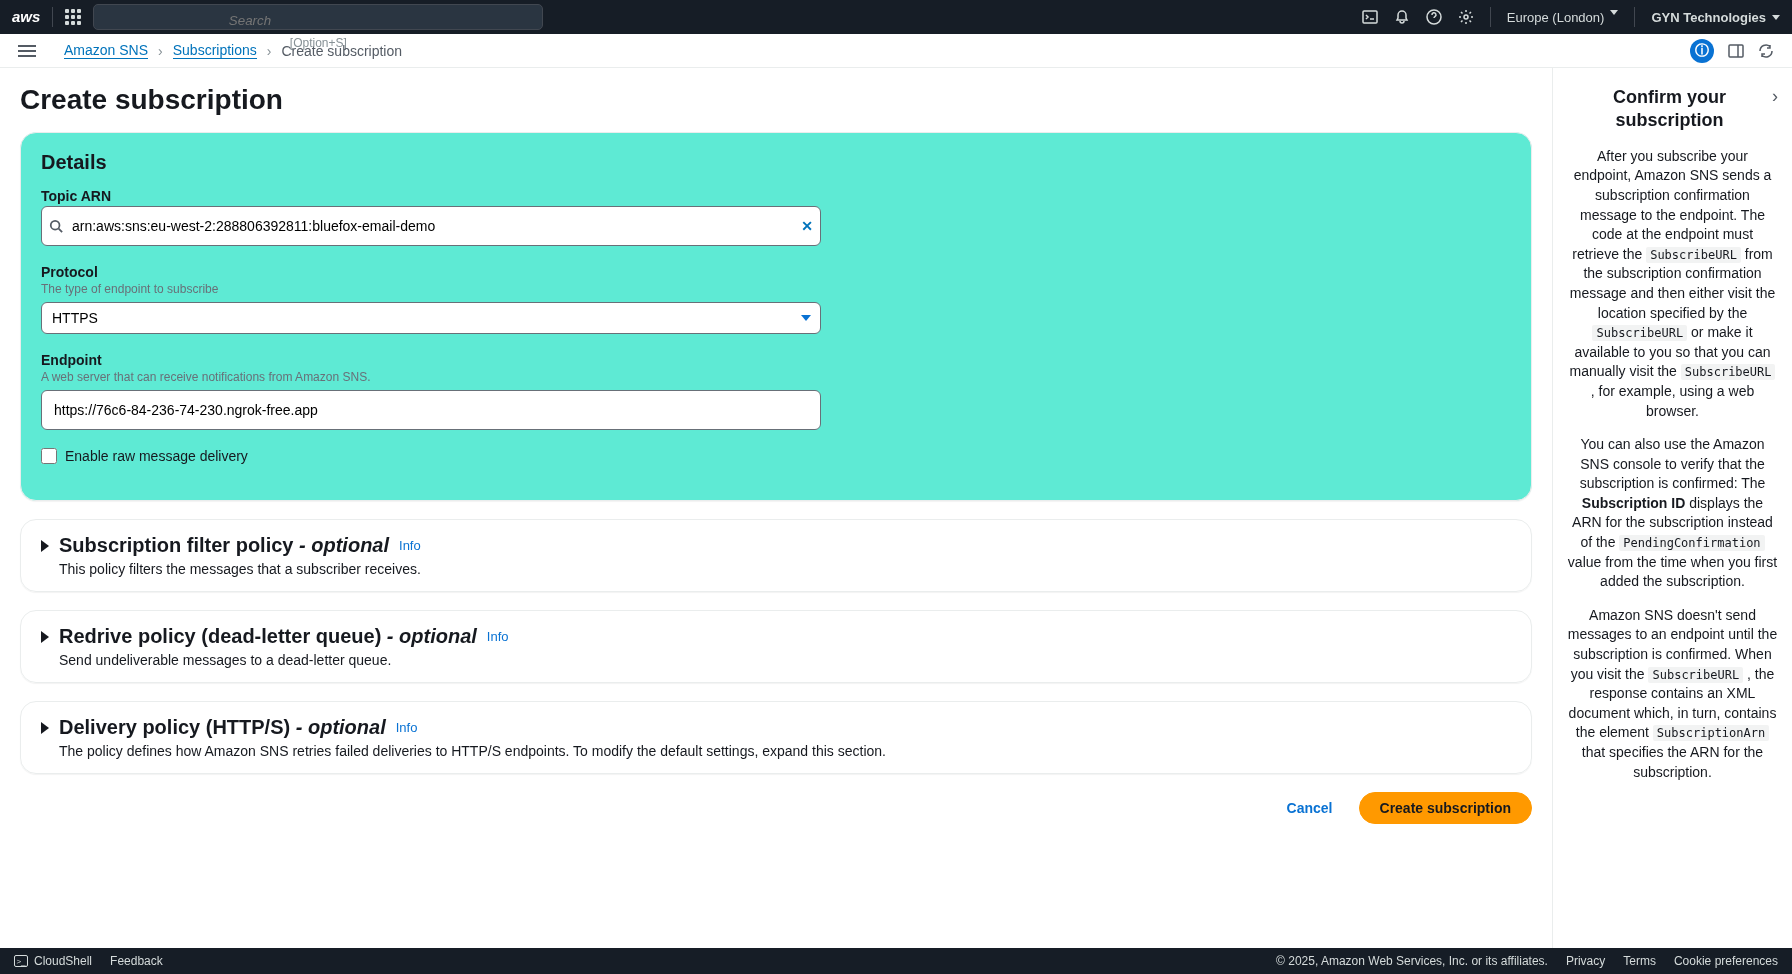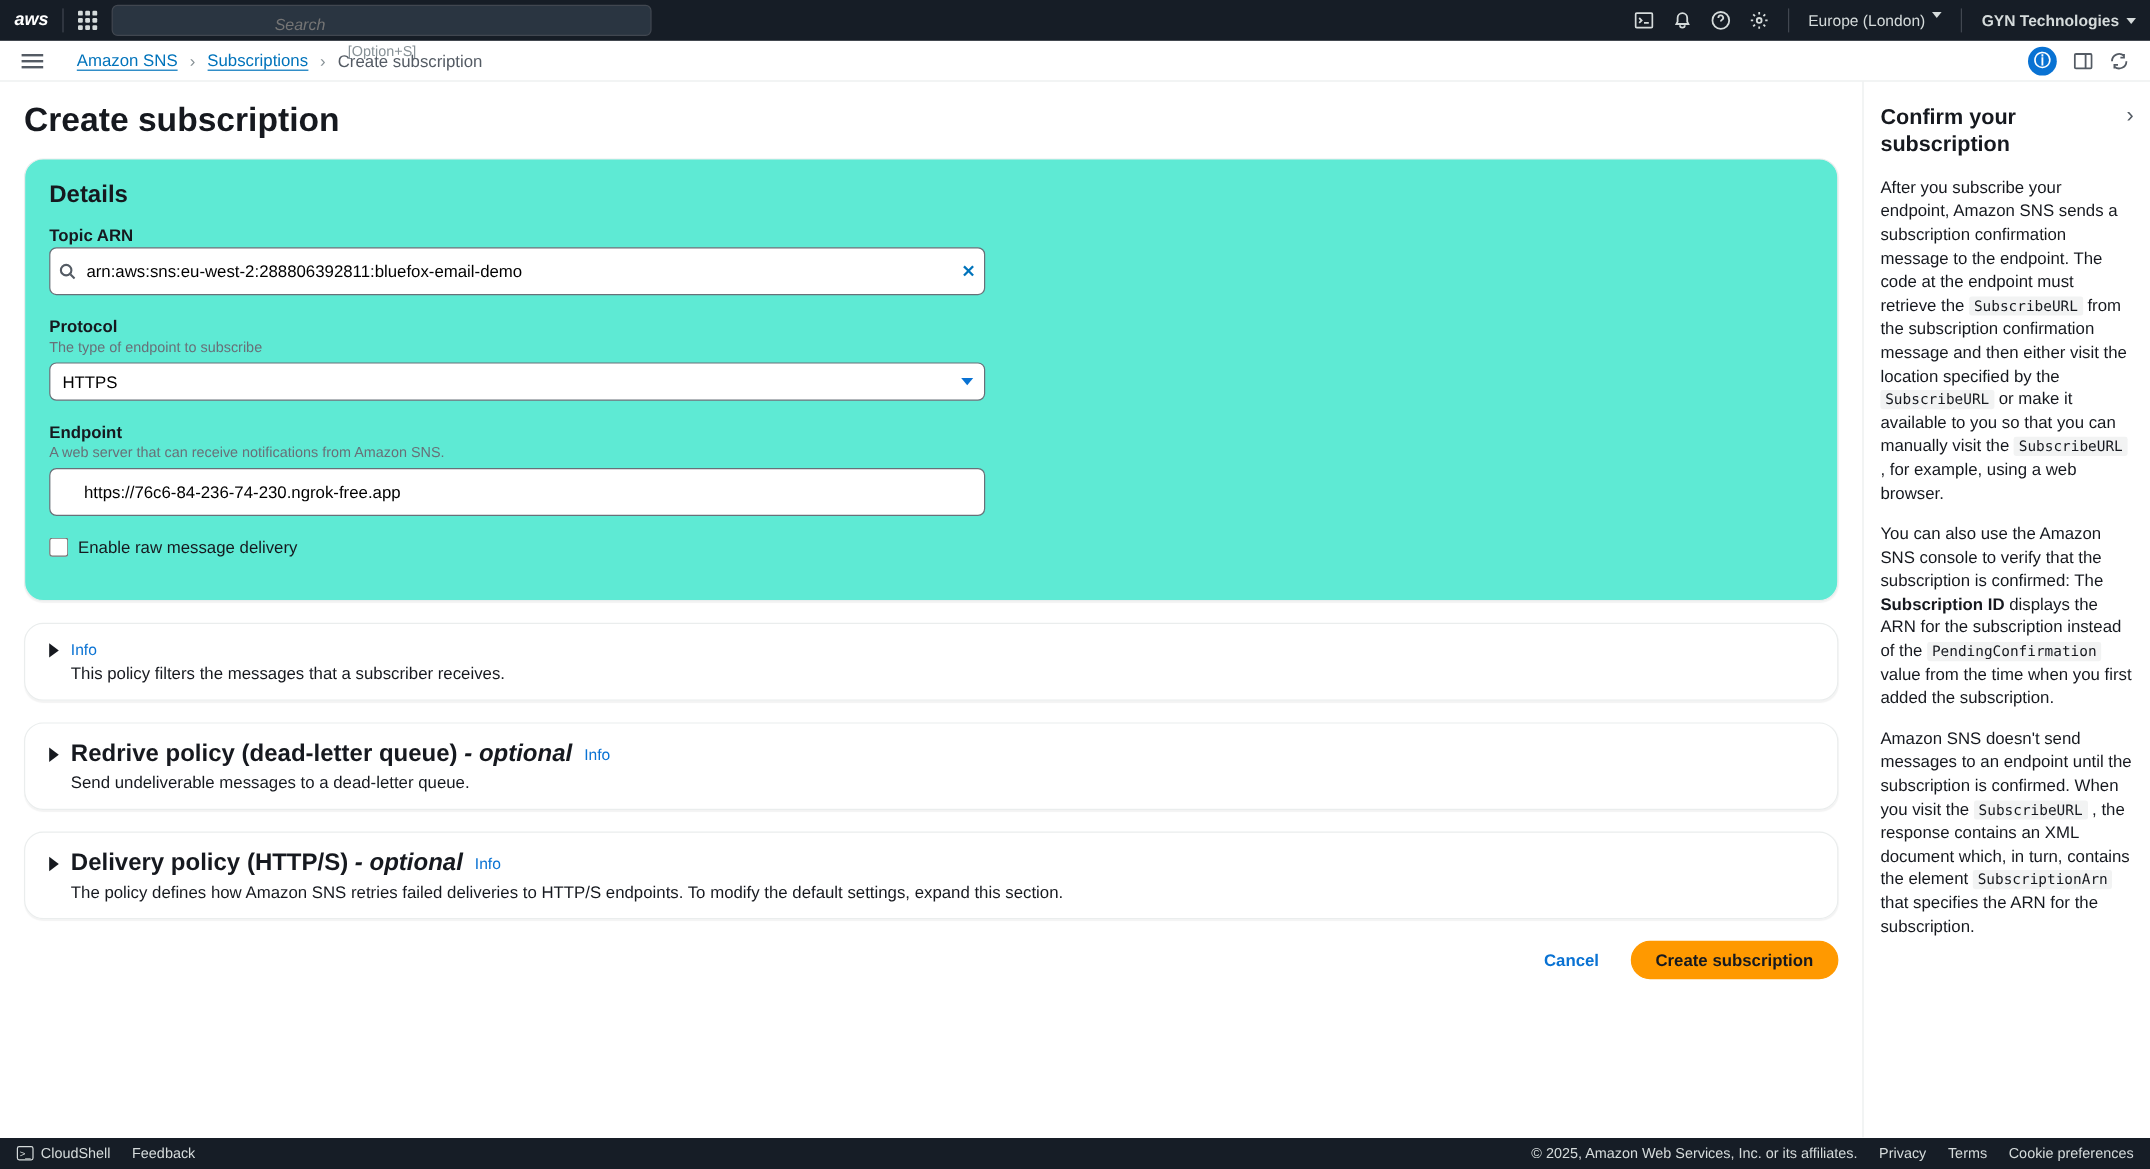--- a/index.html
+++ b/index.html
@@ -30,35 +30,35 @@
 .crumbs a { color: #0073bb; border-bottom: 1px solid #0073bb; }
 .crumbs .chev { color: #879196; }
 .crumbs .current { color: #545b64; }
 .crumb-spacer { flex: 1; }
 .crumb-right { display: flex; align-items: center; gap: 14px; }
 .info-badge { width: 24px; height: 24px; border-radius: 50%; background: #0972d3; color: #fff; display: flex; align-items: center; justify-content: center; font-weight: bold; font-size: 14px; }
 
 
 .main { display: flex; min-height: calc(100vh - 34px - 34px - 26px); }
 .content { flex: 1; padding: 16px 20px 40px 20px; }
-.sidepanel { width: 240px; border-left: 1px solid #eaeded; padding: 18px 14px; font-size: 14px; }
+.sidepanel { width: 240px; border-left: 1px solid #eaeded; padding: 18px 14px; font-size: 14px; text-align: center; }
 h1.page-title { font-size: 28px; font-weight: 700; margin-bottom: 16px; }
 
 
 .panel { border: 1px solid #eaeded; border-radius: 16px; box-shadow: 0 1px 1px rgba(0,0,0,0.05); padding: 18px 20px; margin-bottom: 18px; background: #5eead4; }
 .panel h2 { font-size: 20px; font-weight: 700; margin-bottom: 14px; }
 .field { margin-bottom: 18px; }
 .field-label { font-weight: 700; font-size: 14px; margin-bottom: 2px; display: block; }
 .field-hint { font-size: 12px; color: #687078; margin-bottom: 6px; display: block; }
 
 .input-wrap { position: relative; max-width: 780px; }
 .input-wrap input { width: 100%; height: 40px; border: 1px solid #687078; border-radius: 6px; padding: 0 30px 0 30px; font-size: 14px; outline: none; }
 .input-wrap .left-ic { position: absolute; left: 8px; top: 50%; transform: translateY(-50%); color: #545b64; }
 .input-wrap .right-ic { position: absolute; right: 8px; top: 50%; transform: translateY(-50%); color: #0073bb; cursor: pointer; font-weight: bold; }
-.input-plain input { padding-left: 28px; }
+.input-plain input { padding-left: 12px; }
 
 .select-wrap { position: relative; max-width: 780px; }
 .select-btn { width: 100%; height: 32px; border: 1px solid #687078; border-radius: 6px; padding: 0 30px 0 10px; font-size: 14px; background: #fff; text-align: left; display: flex; align-items: center; justify-content: space-between; cursor: pointer; }
 .select-caret { width: 0; height: 0; border-left: 5px solid transparent; border-right: 5px solid transparent; border-top: 6px solid #0972d3; position: absolute; right: 10px; top: 50%; transform: translateY(-50%); }
 
 .checkbox-row { display: flex; align-items: center; gap: 8px; margin-bottom: 18px; }
 .checkbox-row input[type=checkbox] { width: 16px; height: 16px; border: 1px solid #687078; border-radius: 3px; }
 
 .info-alert { border: 1px solid #0972d3; background: #f0f7ff; border-radius: 10px; padding: 12px 14px; display: flex; gap: 10px; align-items: flex-start; }
 .info-alert .ic { color: #0972d3; flex-shrink: 0; margin-top: 1px; }
@@ -231,20 +231,23 @@
       <div class="checkbox-row">
         <input type="checkbox" style="">
         <label>Enable raw message delivery</label>
       </div>
 
     </div>
 
     <div class="exp-panel">
       <div class="exp-header">
         <span class="exp-caret"></span>
+        <span class="exp-title">
+          <span>Subscription filter policy</span><span class="opt"> - optional</span>
+        </span>
         <span class="info-link">Info</span>
       </div>
       <div class="exp-desc">This policy filters the messages that a subscriber receives.</div>
     </div>
 
     <div class="exp-panel">
       <div class="exp-header">
         <span class="exp-caret"></span>
         <span class="exp-title">
           <span>Redrive policy (dead-letter queue)</span><span class="opt"> - optional</span>

